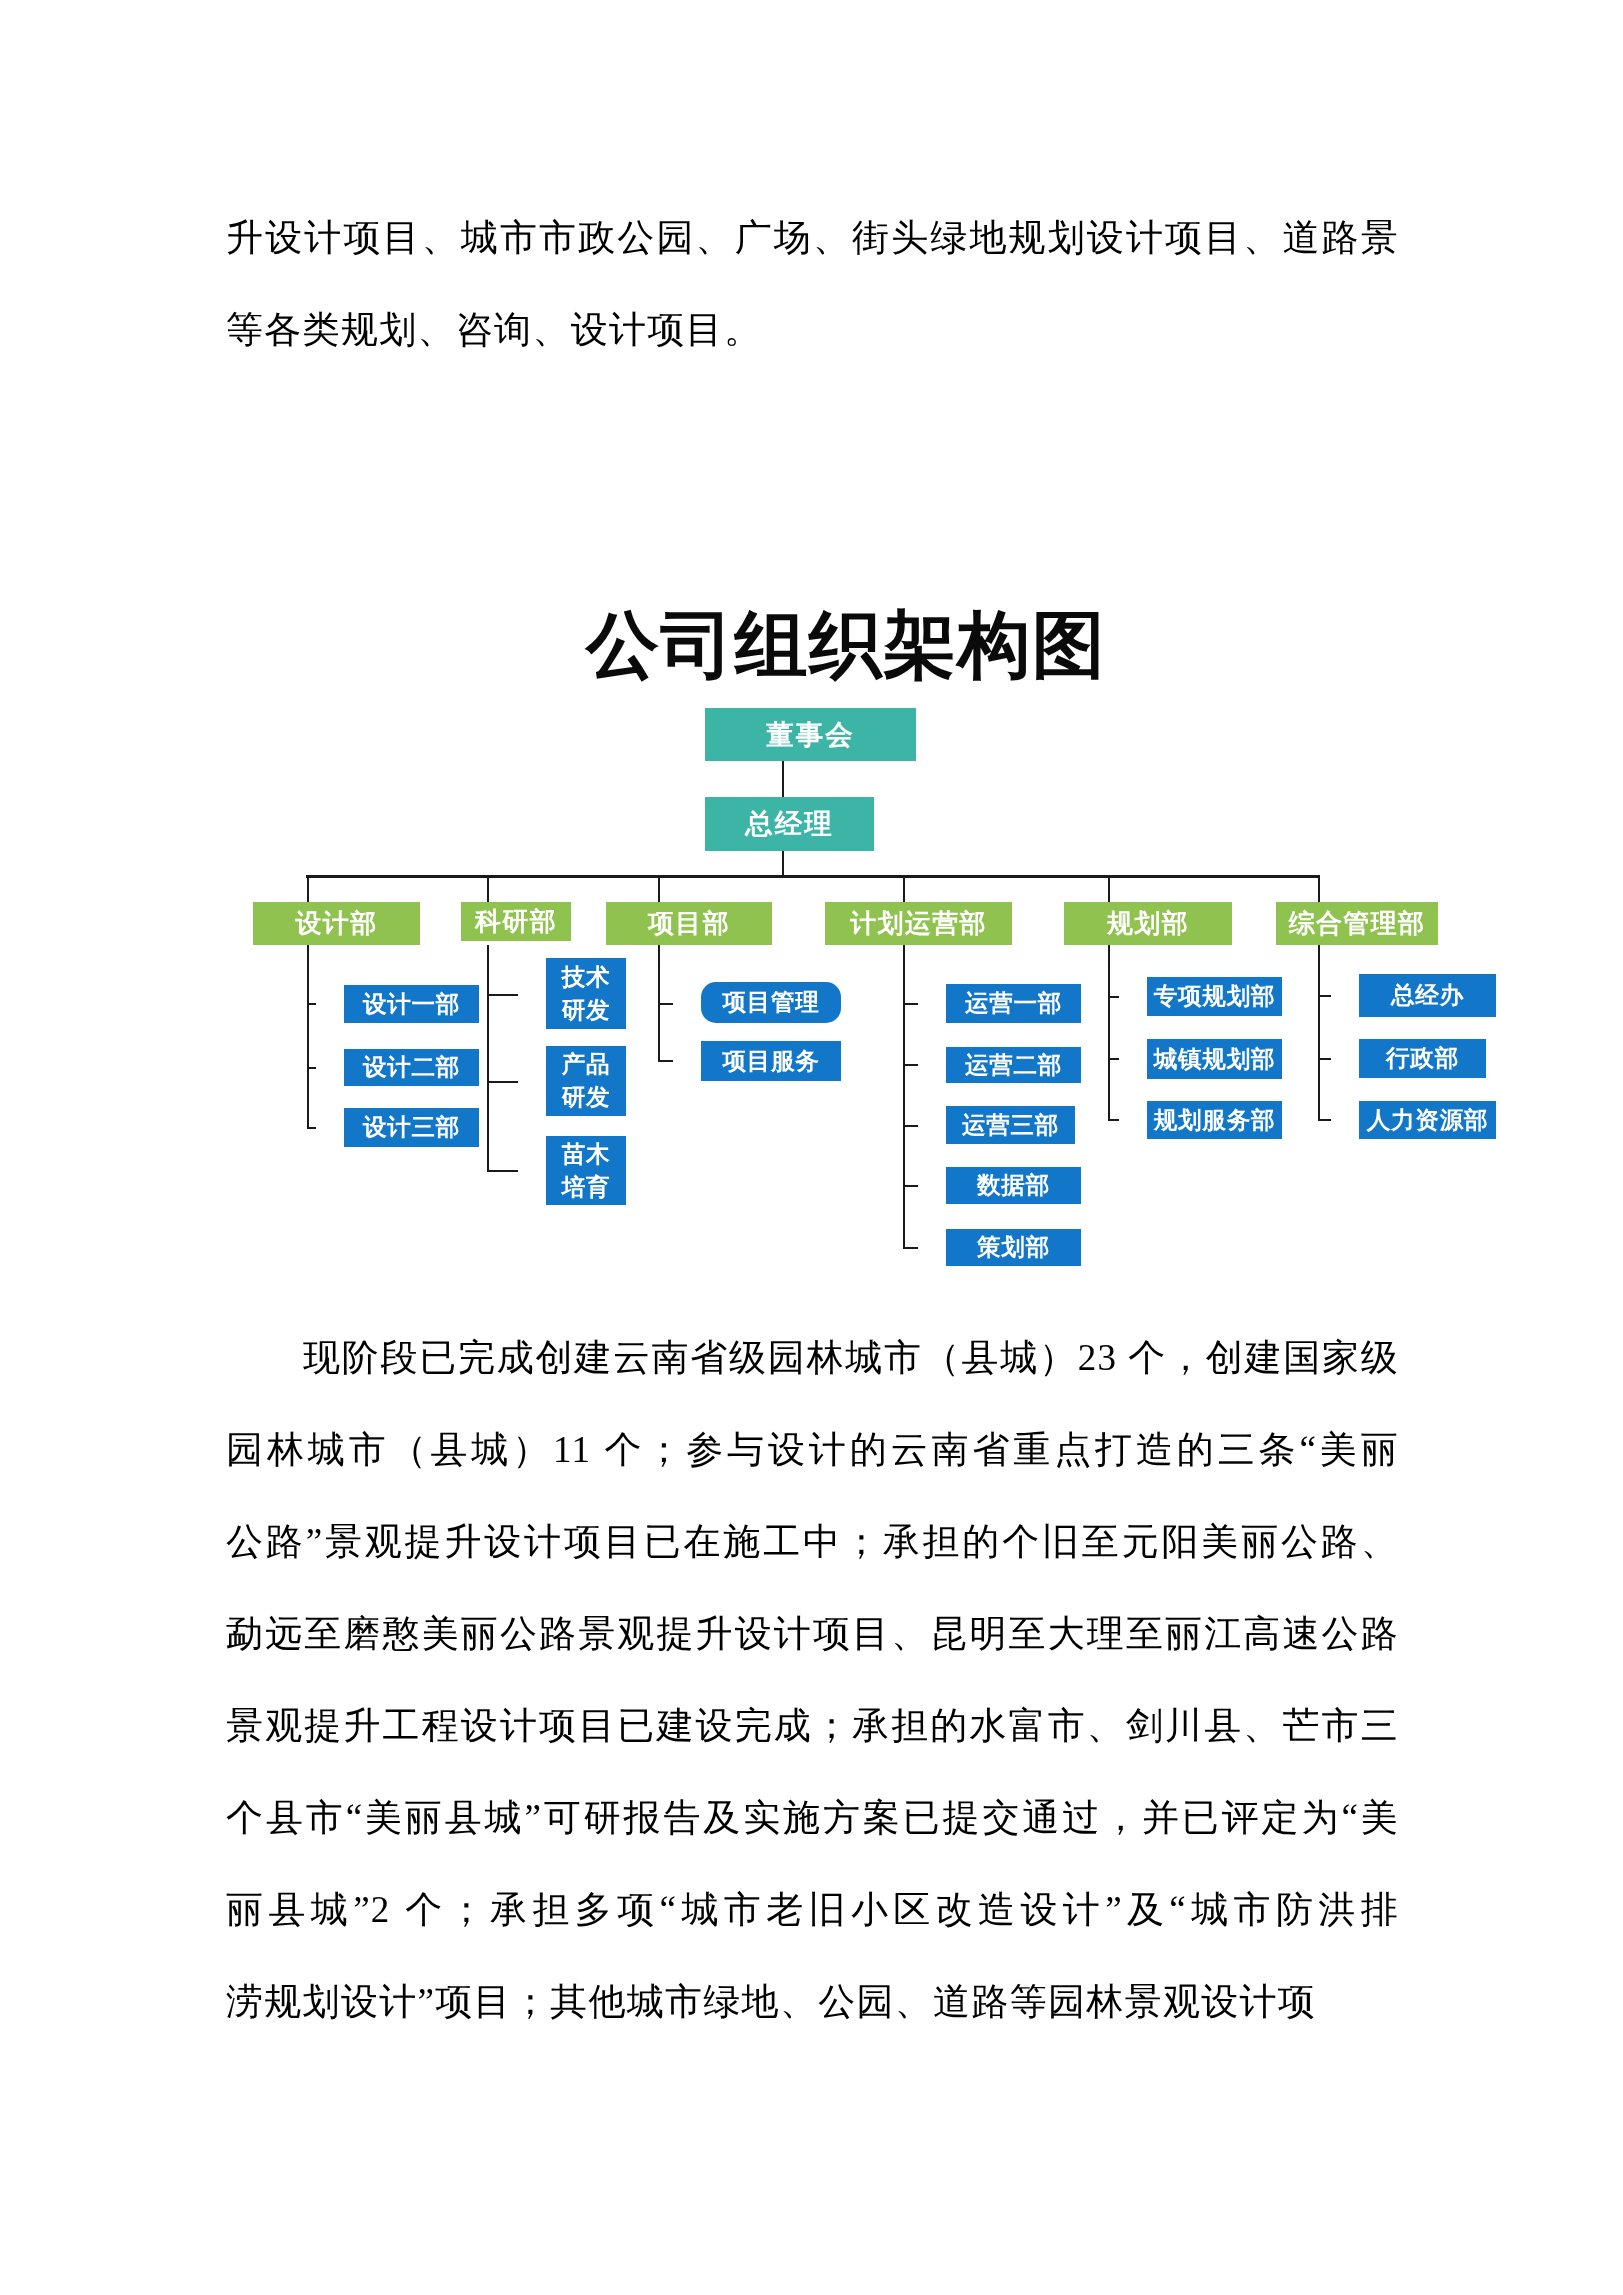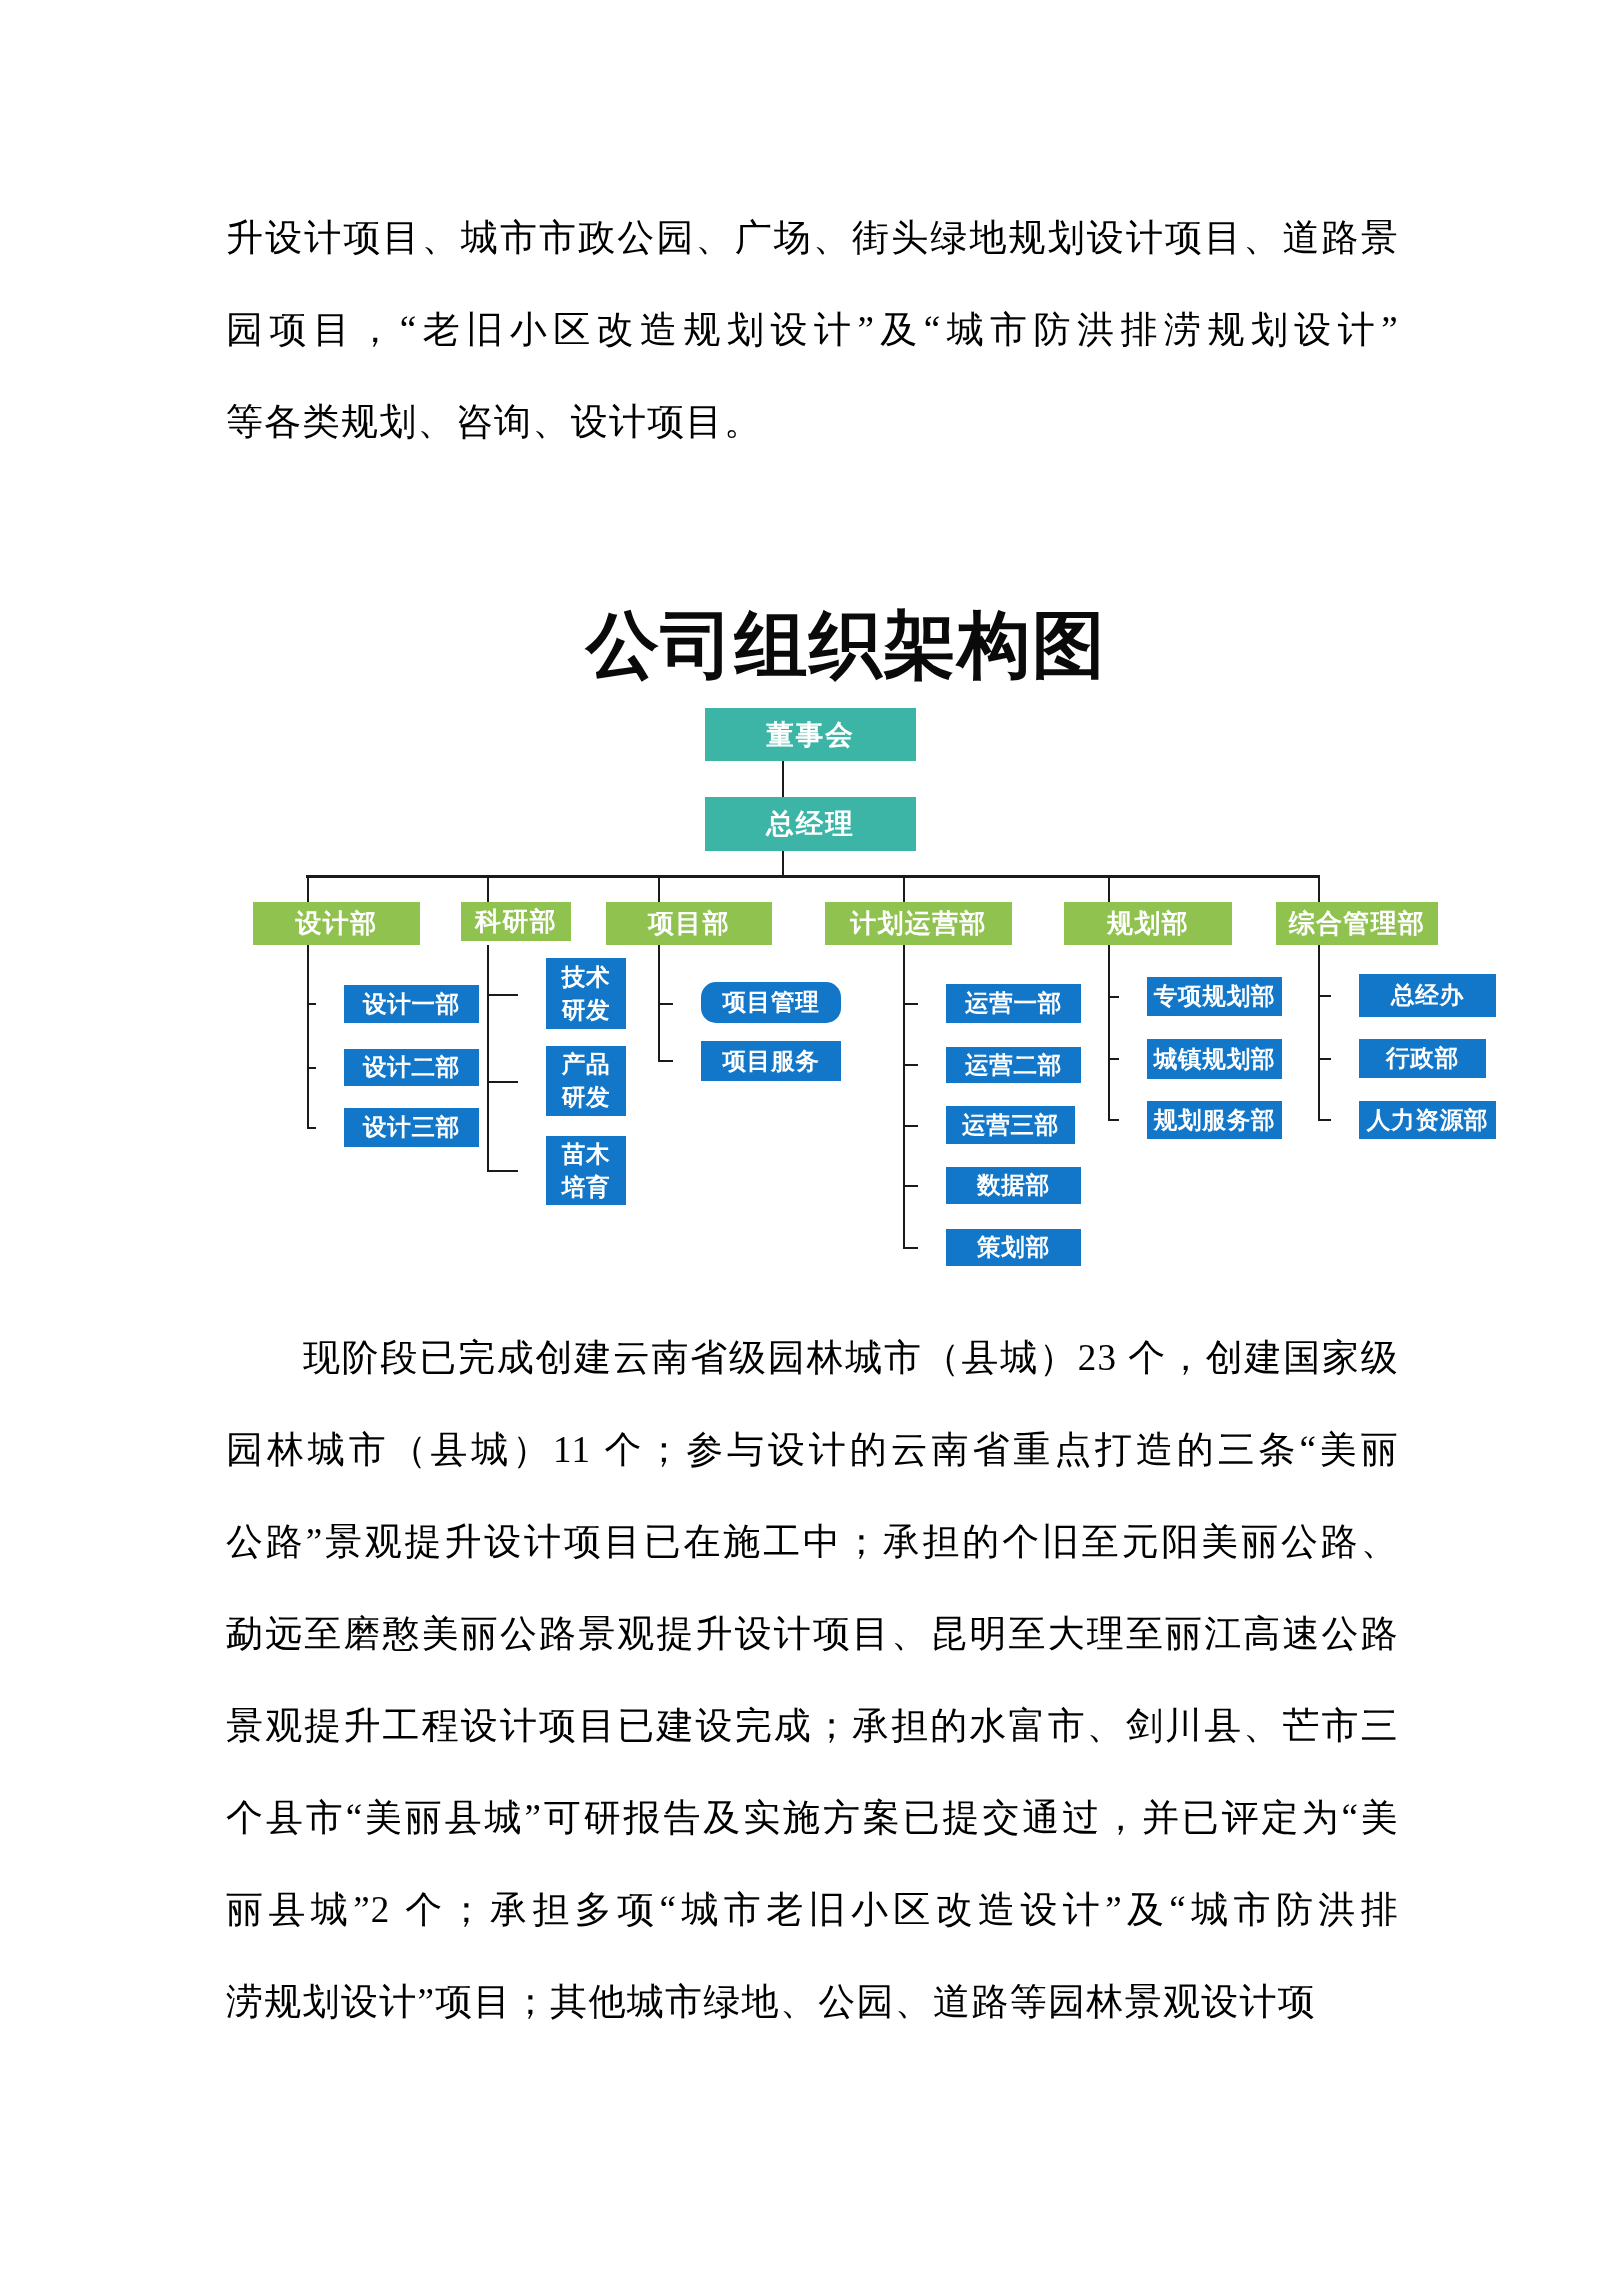--- a/index.html
+++ b/index.html
@@ -65,29 +65,28 @@
   .node.green{background:var(--green);font-size:26px;letter-spacing:1.3px;}
   .node.blue{background:var(--blue);font-size:23.6px;letter-spacing:0.7px;line-height:33px;}
   .cline{position:absolute;background:var(--line);}
 </style>
 </head>
 <body>
 
 <div class="page">
   <div class="para" id="intro">
       <div class="line fill">升设计项目、城市市政公园、广场、街头绿地规划设计项目、道路景</div>
-      <div class="line fill">园项目，“老旧小区改造规划设计”及“城市防洪排涝规划设计”</div>
       <div class="line">等各类规划、咨询、设计项目。</div>
     </div>
 
   <div class="chart-title">公司组织架构图</div>
 
   <div id="chart">
       <div class="node teal" style="left: 677px; top: 708px; width: 211px; height: 53px;">董事会</div>
-      <div class="node teal" style="left: 677px; top: 797px; width: 211px; height: 54px; text-align: right;">总经理</div>
+      <div class="node teal" style="left: 677px; top: 797px; width: 169px; height: 54px; text-align: right;">总经理</div>
       <div class="cline" style="left: 782px; top: 761px; width: 2px; height: 36px;"></div>
       <div class="cline" style="left: 782px; top: 851px; width: 2px; height: 27px;"></div>
       <div class="cline" style="left: 306px; top: 875px; width: 1014px; height: 2.6px;"></div>
       <div class="cline" style="left: 307px; top: 878px; width: 2px; height: 24px;"></div>
       <div class="node green" style="left: 225px; top: 902px; width: 167px; height: 43px;">设计部</div>
       <div class="cline" style="left: 307px; top: 945px; width: 2px; height: 184px;"></div>
       <div class="cline" style="left: 307px; top: 1003px; width: 9.2px; height: 2px;"></div>
       <div class="node blue" style="left: 316px; top: 985px; width: 135px; height: 38px;">设计一部</div>
       <div class="cline" style="left: 307px; top: 1067px; width: 9.2px; height: 2px;"></div>
       <div class="node blue" style="left: 316px; top: 1049px; width: 135px; height: 37px;">设计二部</div>

